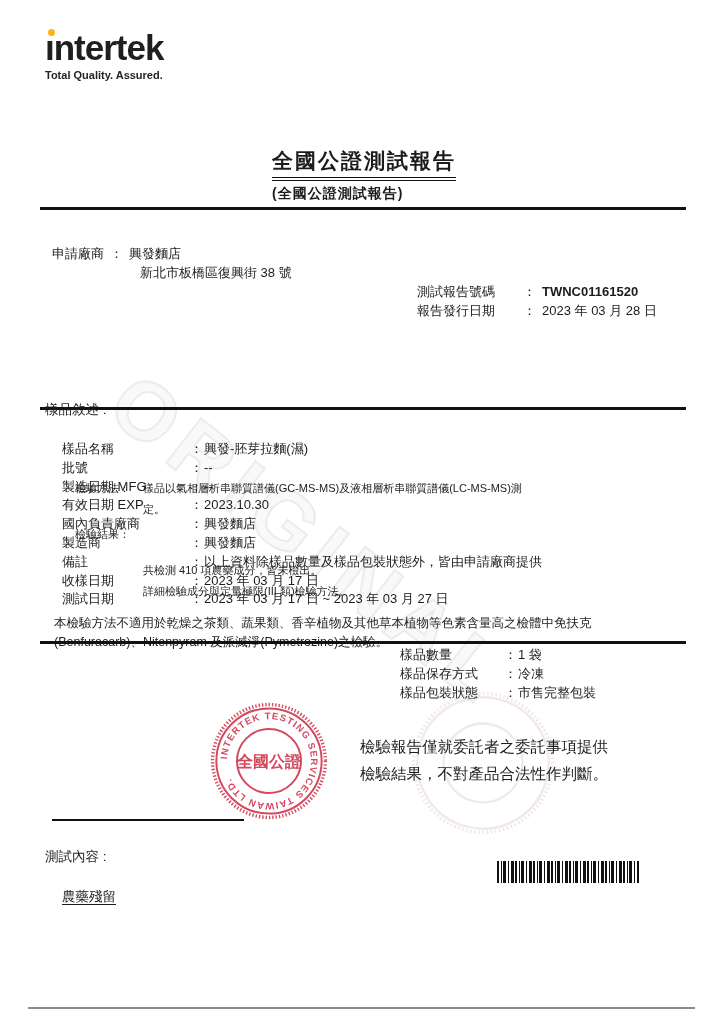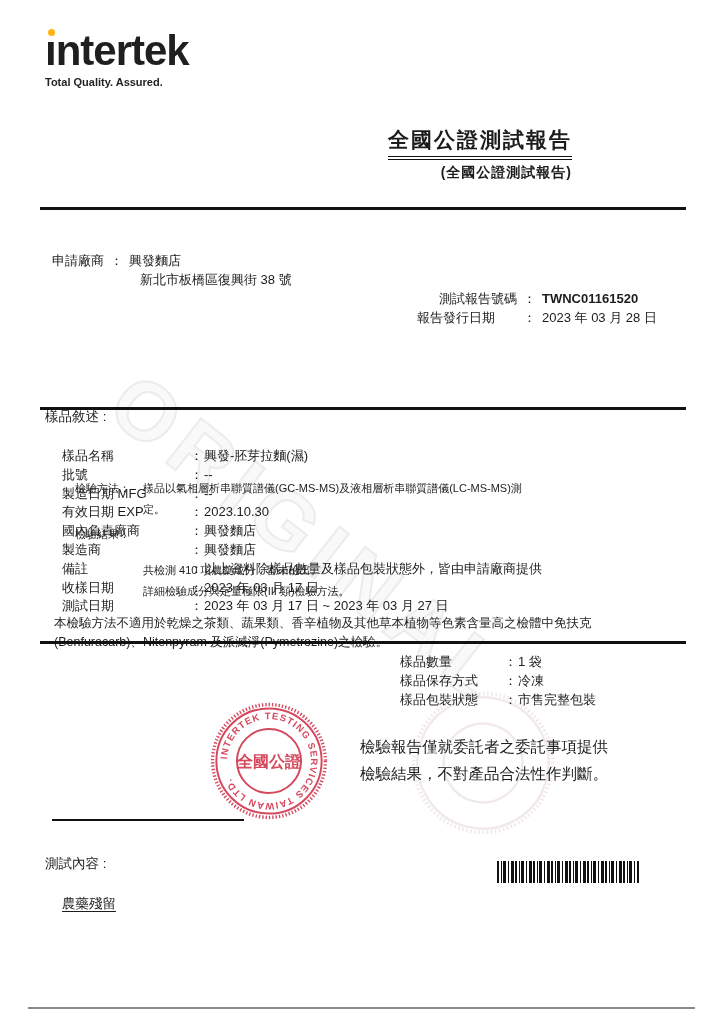--- a/index.html
+++ b/index.html
@@ -12,24 +12,24 @@
   
   .watermark{
     position:absolute;left:150px;top:355px;z-index:0;
     font-size:82px;font-weight:bold;letter-spacing:10px;
     color:rgba(0,0,0,0.025);
     -webkit-text-stroke:2px #ececec;
     transform:rotate(38deg);transform-origin:left top;
     white-space:nowrap;pointer-events:none;
   }
   
-  .logo-word{font-size:42px;font-weight:800;letter-spacing:-1px;color:#201f1e;line-height:1;}
+  .logo-word{font-size:35px;font-weight:800;letter-spacing:-1px;color:#201f1e;line-height:1;}
   .logo-dot{position:absolute;width:7px;height:7px;border-radius:50%;background:#ffb511;left:3px;top:-1px;}
   .logo-tagline{font-size:11px;font-weight:bold;color:#232323;margin-top:4px;letter-spacing:0px;}
-  .title-block{left:272px;top:68px;width:300px;text-align:right;}
+  .title-block{left:272px;top:96px;width:300px;text-align:left;}
   .doc-title{display:inline-block;font-size:21px;font-weight:bold;letter-spacing:2px;
     padding-bottom:2px;border-bottom:4px double #111;}
   .doc-subtitle{font-size:14px;font-weight:bold;margin-top:4px;letter-spacing:1px;}
   
   .kv{display:flex;font-size:13px;line-height:19px;}
   .kv .k{flex:none;margin-left:7px;}
   .kv .c{flex:none;padding:0 6px;}
   .kv .v{flex:none;}
   .hr{position:absolute;left:40px;width:646px;background:#111;}
   .sec-label{font-size:13.5px;}
@@ -79,21 +79,21 @@
       <span class="v">興發麵店</span>
     </div>
     <div class="kv">
         <span class="k" style="width:88px;"></span>
       <span class="v">新北市板橋區復興街 38 號</span>
     </div>
   </div>
 
   <div class="abs content" style="left:410px;top:137px;">
     <div class="kv">
-      <span class="k" style="width:100px;text-align:right;">測試報告號碼</span>
+      <span class="k" style="width:100px;">測試報告號碼</span>
       <span class="c">：</span>
       <span class="v" style="font-weight:bold;">TWNC01161520</span>
     </div>
     <div class="kv">
       <span class="k" style="width:100px;">報告發行日期</span>
       <span class="c">：</span>
       <span class="v">2023 年 03 月 28 日</span>
     </div>
   </div>
 

